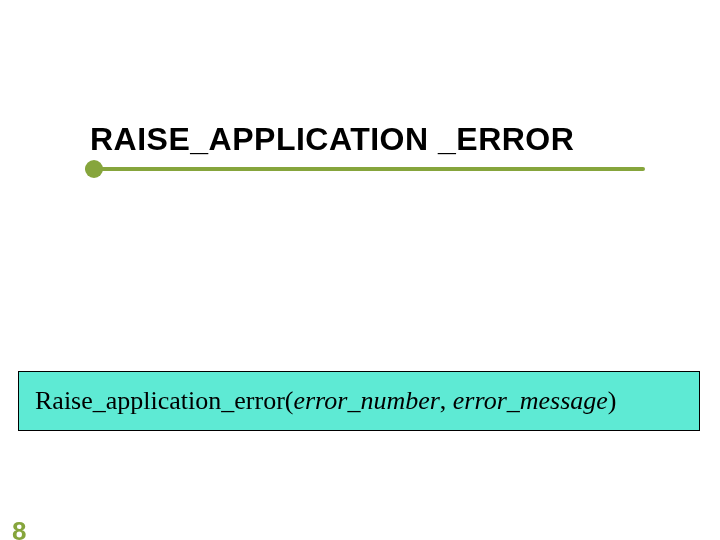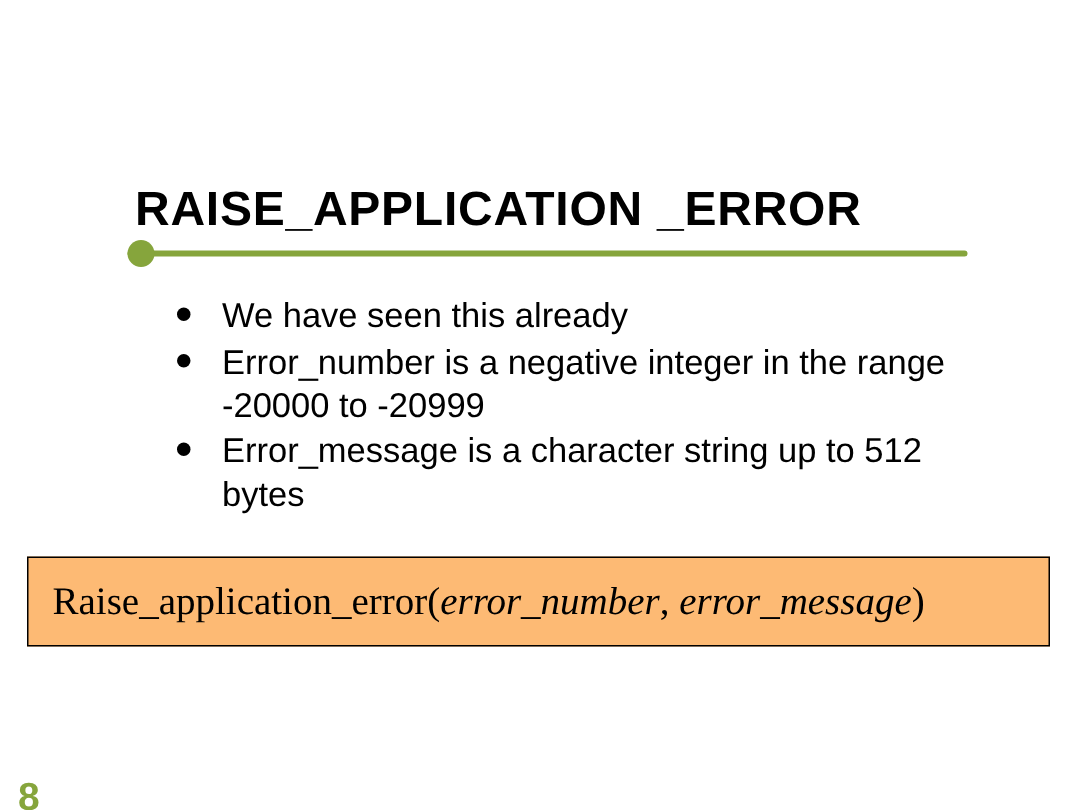--- a/index.html
+++ b/index.html
@@ -72,21 +72,21 @@
     height: 9px;
     background: #000;
     border-radius: 50%;
   }
   .code-box {
     position: absolute;
     left: 18px;
     top: 350px;
     width: 648px;
     padding: 14px 16px;
-    background: #fdba74;
+    background: #5eead4;
     border: 1px solid #000;
     font-family: "Times New Roman", Times, serif;
     font-size: 26px;
     color: #000;
   }
   .code-box .em {
     font-style: italic;
   }
   .page-num {
     position: absolute;
@@ -98,25 +98,20 @@
   }
 </style>
 </head>
 <body>
 
 <div class="slide">
 
   <div class="title">RAISE_APPLICATION _ERROR</div>
   <div class="title-underline"></div>
 
-  <ul class="bullets">
-    <li>We have seen this already</li>
-    <li>Error_number is a negative integer in the range -20000 to -20999</li>
-    <li>Error_message is a character string up to 512 bytes</li>
-  </ul>
 
   <div class="code-box">
     <span>Raise_application_error(</span><span class="em">error_number</span><span>, </span><span class="em">error_message</span><span>)</span>
   </div>
 
   <div class="page-num">8</div>
 
 </div>
 
 </body></html>

